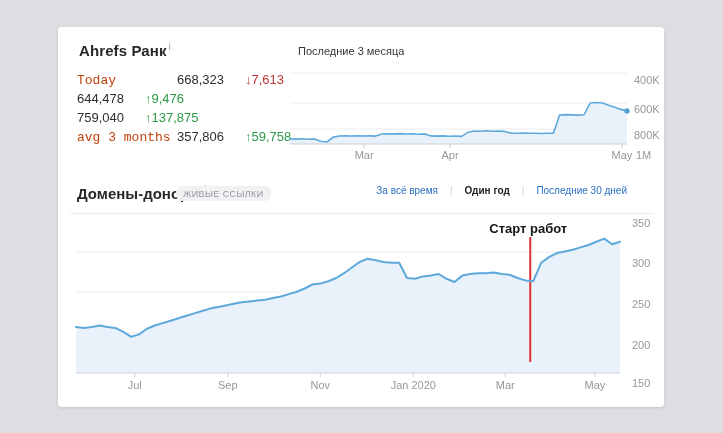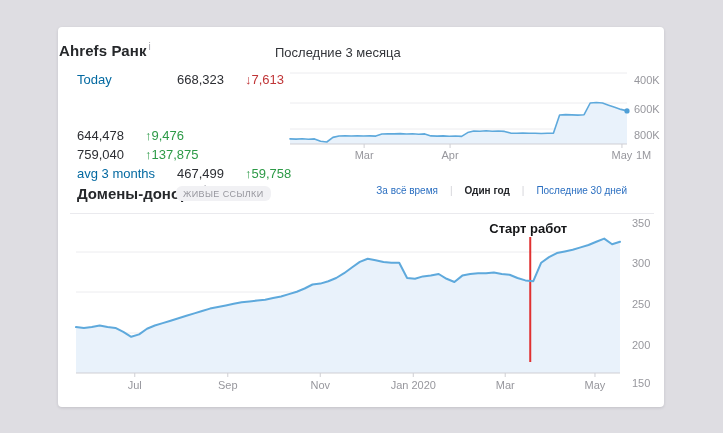--- a/index.html
+++ b/index.html
@@ -10,36 +10,36 @@
     -webkit-font-smoothing:antialiased;
   }
   .page{position:relative;width:723px;height:433px;background:#dedde2;}
   .card{
     position:absolute;left:58px;top:27px;width:606px;height:380px;
     background:#ffffff;border-radius:4px;
     box-shadow:0 1px 3px rgba(25,25,40,.14);
   }
   
   .rank-title{
-    position:absolute;left:1px;top:14px;
+    position:absolute;left:21px;top:14px;
     font-size:15px;font-weight:bold;color:#26282b;letter-spacing:.1px;
   }
   .sup-info{
     font-size:10px;font-weight:normal;color:#a3a3ab;
     vertical-align:super;margin-left:2px;cursor:help;
   }
   .stats{position:absolute;left:19px;top:45px;width:240px;}
   .stats .row{display:flex;align-items:baseline;height:19px;font-size:13px;}
-  .stats .lbl{width:100px;color:#0369a1;flex:none;}
+  .stats .lbl{width:100px;color:#c2410c;flex:none;font-family:Liberation Mono, monospace;}
   .stats .val{width:58px;text-align:left;color:#2c2e33;flex:none;}
   .stats .delta{margin-left:10px;white-space:nowrap;}
   .trend-down{color:#c03537;}
-  .trend-up{color:#2d9a47;margin-top:37px;}
+  .trend-up{color:#2d9a47;}
   
-  .mini-title{position:absolute;left:217px;top:18px;font-size:13px;color:#33353a;}
+  .mini-title{position:absolute;left:240px;top:18px;font-size:11px;color:#33353a;}
   #mini-chart{position:absolute;left:230px;top:31px;}
   
   .donors-title{
     position:absolute;left:19px;top:157px;
     font-size:15px;font-weight:bold;color:#26282b;
   }
   .badge{
     position:absolute;left:118px;top:159px;
     background:#f1f1f4;color:#97979e;border-radius:6px;
     font-size:9px;letter-spacing:.4px;padding:3px 7px 2px;line-height:10px;
@@ -78,21 +78,21 @@
       <div class="row">
         <span class="val">644,478</span>
         <span class="delta trend-up">↑9,476</span>
       </div>
       <div class="row">
         <span class="val">759,040</span>
         <span class="delta trend-up">↑137,875</span>
       </div>
       <div class="row">
         <span class="lbl">avg 3 months</span>
-        <span class="val">467,499</span>
+        <span class="val">357,806</span>
         <span class="delta trend-up">↑59,758</span>
       </div>
     </div>
 
     <div class="mini-title">Последние 3 месяца</div>
     <svg id="mini-chart" width="376" height="112">
         <line x1="2" y1="15" x2="339" y2="15" stroke="#ececef" stroke-width="1"></line>
         <line x1="2" y1="45" x2="339" y2="45" stroke="#ececef" stroke-width="1"></line>
         <line x1="2" y1="71" x2="339" y2="71" stroke="#ececef" stroke-width="1"></line>
         <path d="M2,86 L2.0,80.9 L8.1,81.1 L14.3,80.8 L20.4,81.2 L26.5,80.9 L32.6,83.3 L38.8,84.0 L44.9,79.4 L51.0,78.0 L57.1,77.7 L63.3,78.0 L69.4,77.7 L75.5,78.0 L81.7,77.9 L87.8,78.1 L93.9,76.0 L100.0,75.8 L106.2,75.9 L112.3,75.6 L118.4,76.0 L124.5,75.8 L130.7,76.2 L136.8,75.9 L142.9,77.9 L149.1,78.1 L155.2,77.9 L161.3,78.3 L167.4,78.0 L173.6,78.4 L179.7,74.6 L185.8,73.0 L191.9,73.2 L198.1,72.8 L204.2,73.2 L210.3,73.0 L216.5,73.4 L222.6,75.1 L228.7,75.3 L234.8,75.1 L241.0,75.3 L247.1,75.2 L253.2,75.5 L259.3,75.3 L265.5,75.1 L271.6,57.0 L277.7,56.6 L283.9,56.9 L290.0,57.1 L296.1,56.7 L302.2,45.0 L308.4,44.5 L314.5,45.0 L320.6,47.2 L326.7,49.3 L332.9,51.4 L339.0,52.9 L339,86 Z" fill="#e9f2fb" stroke="none"></path>

